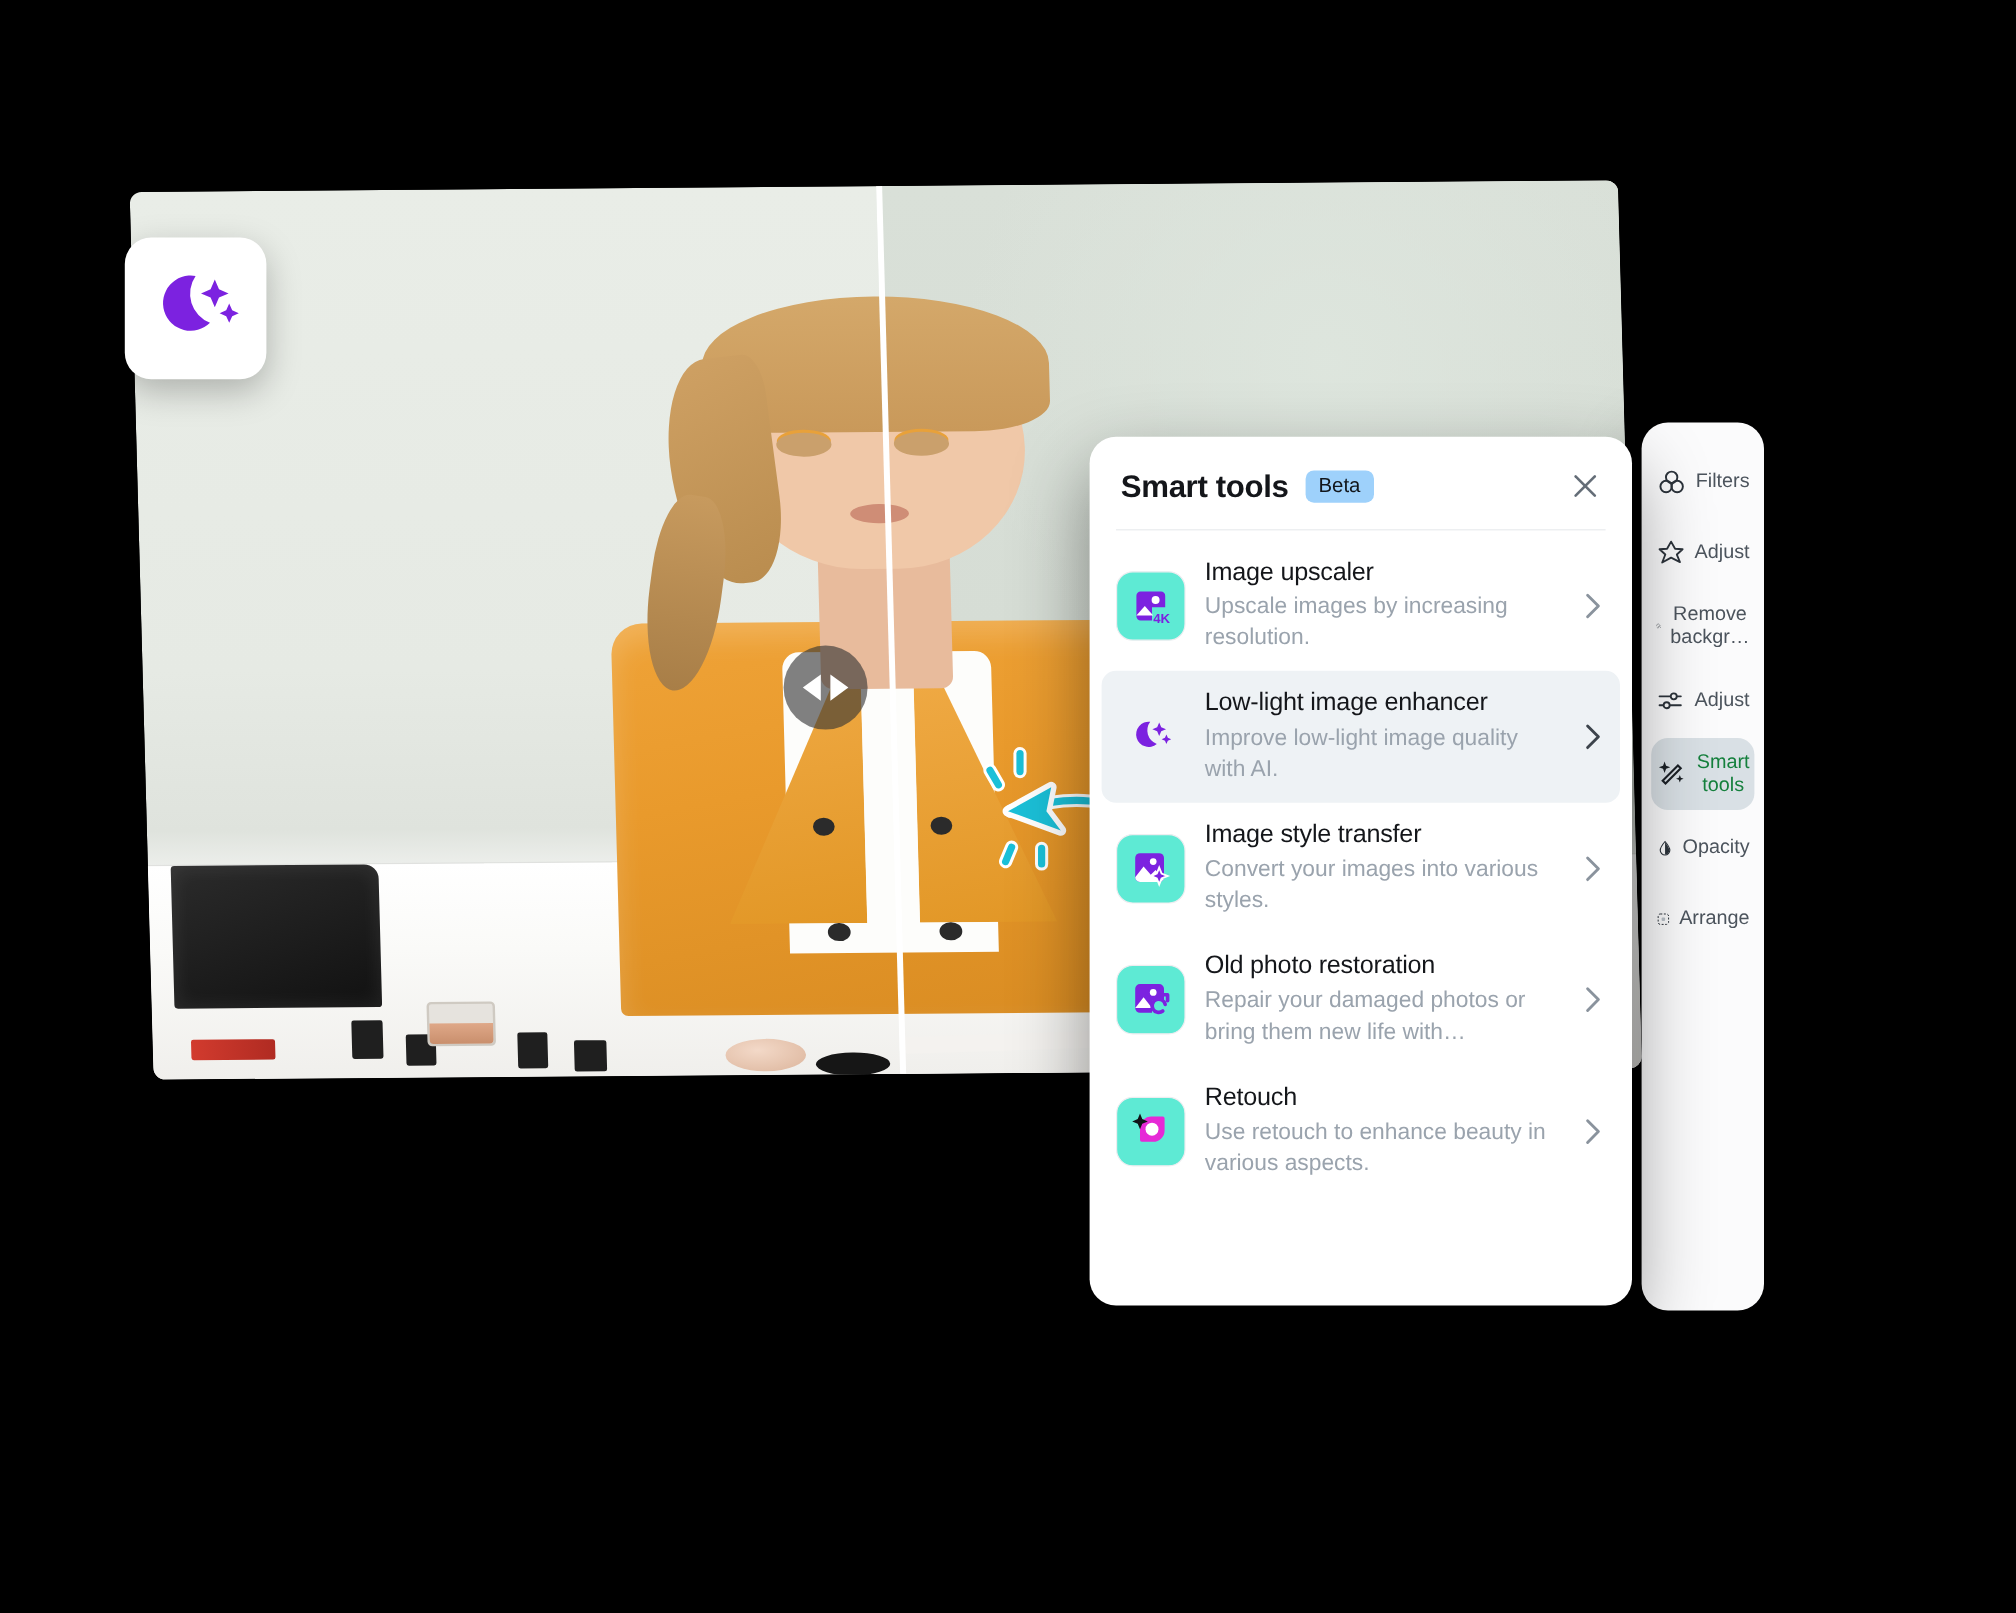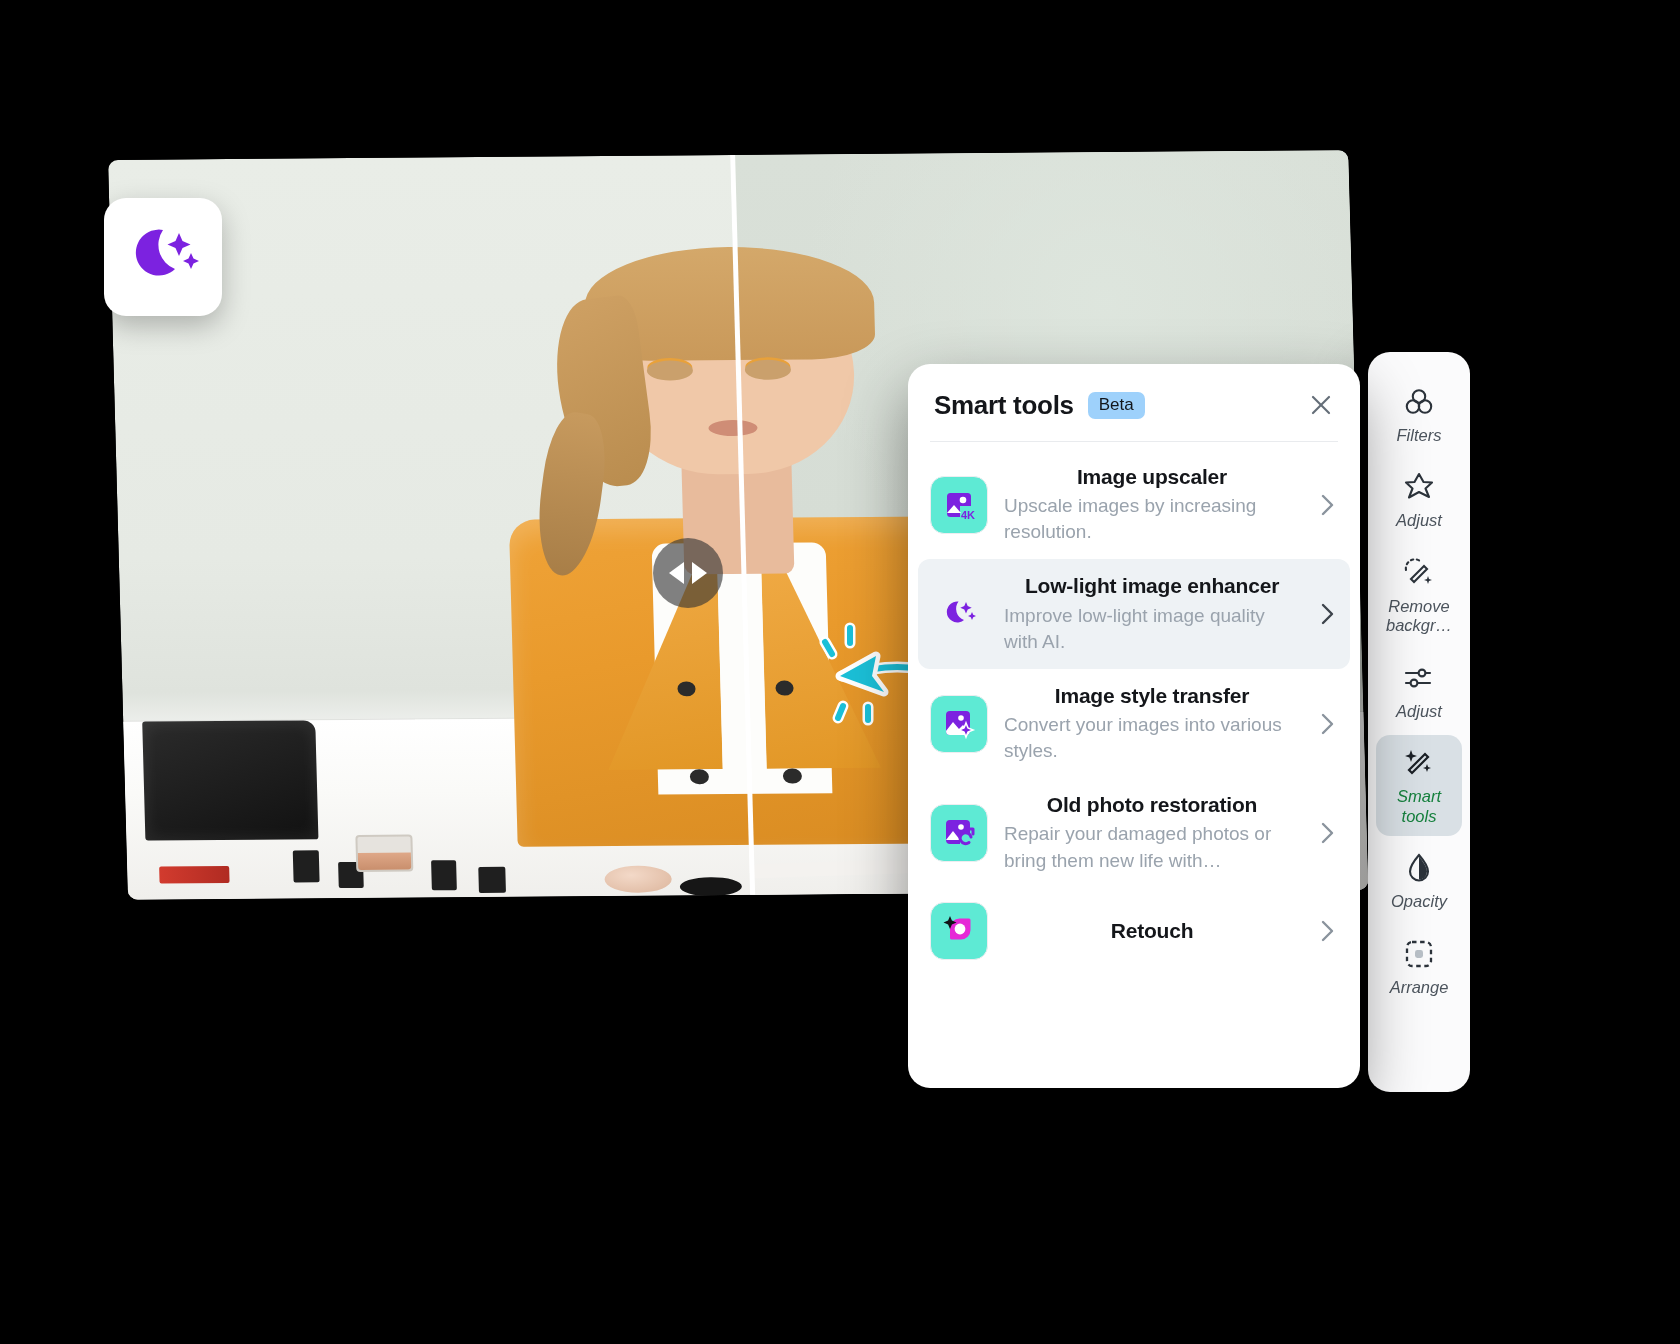--- a/index.html
+++ b/index.html
@@ -228,39 +228,38 @@
     position: relative;
   }
   .tool-row.active { background: #eef2f5; }
   .tool-icon {
     flex: 0 0 auto; width: 58px; height: 58px; border-radius: 14px;
     background: #5eead4; border: 1px solid #ededf0;
     display: flex; align-items: center; justify-content: center;
   }
   .tool-row.active .tool-icon { border-color: transparent; background: transparent; }
   .tool-text { flex: 1; min-width: 0; }
-  .tool-name { font-size: 21px; font-weight: bold; color: #14161a; line-height: 1.24; letter-spacing: -0.2px; text-align: center; }
+  .tool-name { font-size: 21px; font-weight: normal; color: #14161a; line-height: 1.24; letter-spacing: -0.2px; }
   .tool-desc { font-size: 19px; color: #9aa3ad; line-height: 1.38; margin-top: 3px; }
   .chev { flex: 0 0 auto; width: 22px; display: flex; align-items: center; justify-content: center; }
 
   
   .toolbar {
     position: absolute; left: 1368px; top: 352px;
     width: 102px; height: 740px;
     background: #fbfbfc; border-radius: 22px;
     box-shadow: 0 22px 58px rgba(0,0,0,0.45);
     z-index: 35;
     display: flex; flex-direction: column; align-items: center;
     padding: 22px 6px; gap: 4px;
   }
   .tb-item {
     width: 86px; border-radius: 14px; padding: 11px 4px 10px;
-    display: flex; flex-direction: column; align-items: center; gap: 7px;
+    display: flex; flex-direction: row; align-items: center; gap: 7px;
     cursor: pointer;
-    font-style: italic;
   }
   .tb-item.active { background: #d9e0e5; }
   .tb-label {
     font-size: 16.5px; color: #4c545d; text-align: center; line-height: 1.18;
     white-space: pre-line;
   }
   .tb-item.active .tb-label { color: #15803d; }
 </style>
 </head>
 <body>
@@ -522,20 +521,21 @@
       <div class="tool-row">
         <div class="tool-icon">
           <svg width="34" height="34" viewBox="0 0 34 34">
             <path d="M8 14 A9.5 9.5 0 0 1 17.5 4.5 H27 A1.5 1.5 0 0 1 28.5 6 V16 A9.5 9.5 0 0 1 19 25.5 H9.5 A1.5 1.5 0 0 1 8 24 Z" fill="#e629d6"></path>
             <circle cx="18" cy="15" r="5.4" fill="#ffffff"></circle>
             <path d="M8 2 L9.9 6.6 L14.5 8.5 L9.9 10.4 L8 15 L6.1 10.4 L1.5 8.5 L6.1 6.6 Z" fill="#101317"></path>
           </svg>
         </div>
         <div class="tool-text">
           <div class="tool-name">Retouch</div>
+          <div class="tool-desc">Use retouch to enhance beauty in various aspects.</div>
         </div>
         <div class="chev">
           <svg width="16" height="24" viewBox="0 0 16 24">
               <path d="M4 3 L13 12 L4 21" fill="none" stroke="#8a939d" stroke-width="2.4" stroke-linecap="round" stroke-linejoin="round"></path>
             </svg>
         </div>
       </div>
 
     </div>
   </div>

